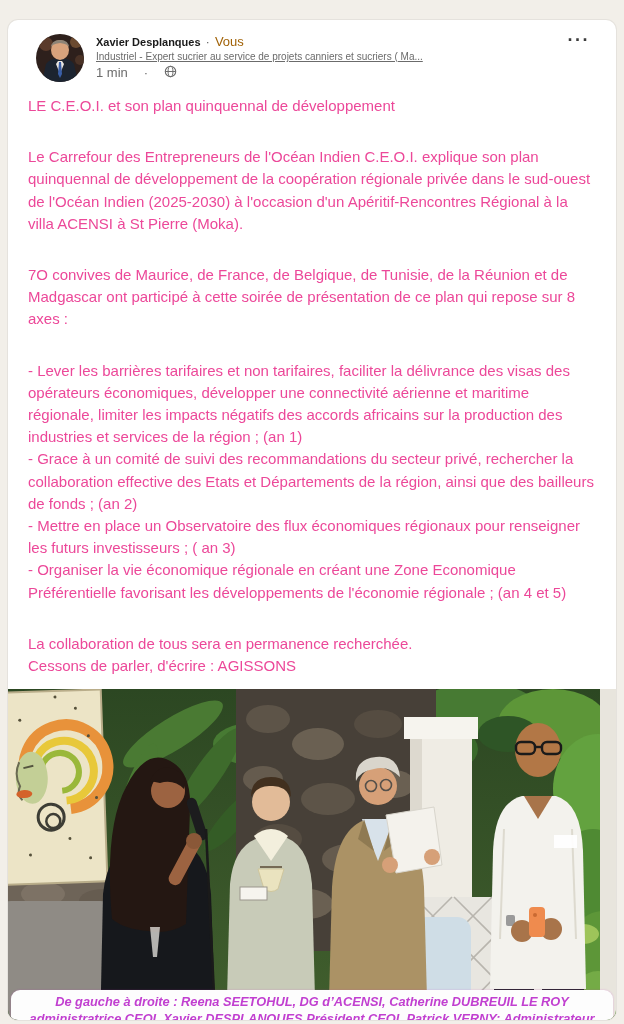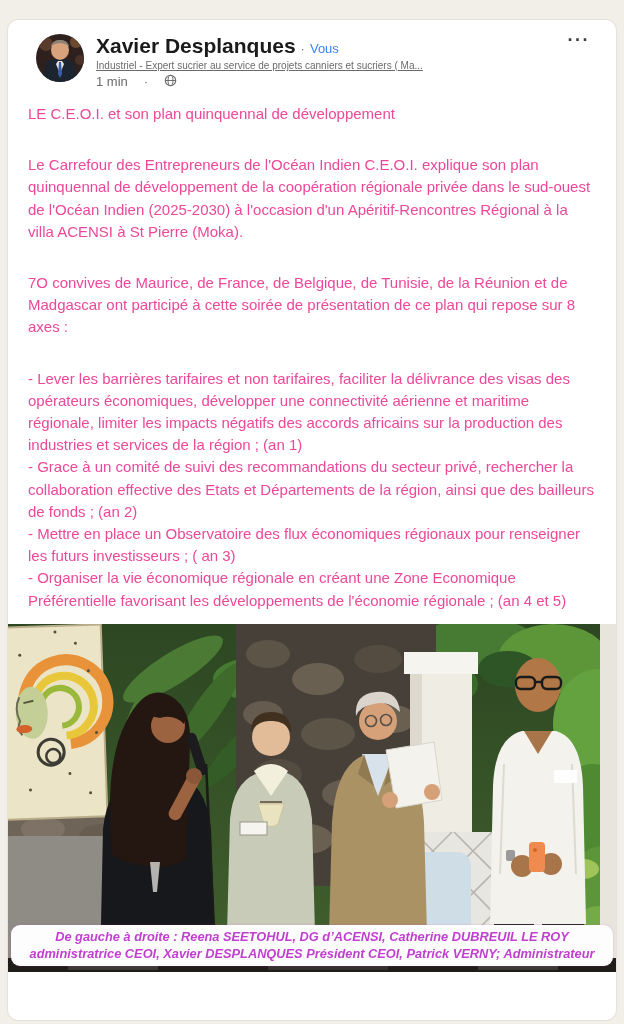--- a/index.html
+++ b/index.html
@@ -16,23 +16,23 @@
     overflow:hidden;
   }
   
   .header{position:relative;display:flex;align-items:flex-start;padding:14px 20px 0 28px;}
   .avatar{
     width:48px;height:48px;border-radius:50%;overflow:hidden;flex:0 0 48px;cursor:pointer;
   }
   .avatar svg{display:block;}
   .hinfo{margin-left:12px;min-width:0;}
   .name-row{display:flex;align-items:baseline;gap:5px;}
-  .name{font-size:21px;font-weight:700;color:#1a1a1a;cursor:pointer;}
+  .name{font-size:11px;font-weight:700;color:#1a1a1a;cursor:pointer;}
   .dot-sep{color:#6b6b6b;font-size:13px;}
-  .you{color:#3b82f6;font-size:13px;}
+  .you{color:#a16207;font-size:13px;}
   .headline{
     margin-top:2px;font-size:10px;color:#6b6b6b;white-space:nowrap;
     overflow:hidden;max-width:470px;text-decoration:underline;
   }
   .time-row{margin-top:2px;display:flex;align-items:center;gap:16px;font-size:13px;color:#6b6b6b;}
   .globe{display:inline-block;margin-top:1px;}
   .overflow-btn{
     position:absolute;right:20px;top:6px;border:none;background:none;cursor:pointer;
     font-size:18px;font-weight:900;color:#3c3c3c;letter-spacing:1.5px;padding:4px 6px;
   }
@@ -99,20 +99,24 @@
   </div>
 
   <div class="post-text">
     <p>LE C.E.O.I. et son plan quinquennal de développement</p>
     <p class="gap">Le Carrefour des Entrepreneurs de l'Océan Indien C.E.O.I. explique son plan quinquennal de développement de la coopération régionale privée dans le sud-ouest de l'Océan Indien (2025-2030) à l'occasion d'un Apéritif-Rencontres Régional à la villa ACENSI à St Pierre (Moka).</p>
     <p class="gap">7O convives de Maurice, de France, de Belgique, de Tunisie, de la Réunion et de Madgascar ont participé à cette soirée de présentation de ce plan qui repose sur 8 axes :</p>
     <p class="gap">- Lever les barrières tarifaires et non tarifaires, faciliter la délivrance des visas des opérateurs économiques, développer une connectivité aérienne et maritime régionale, limiter les impacts négatifs des accords africains sur la production des industries et services de la région ; (an 1)</p>
     <p>- Grace à un comité de suivi des recommandations du secteur privé, rechercher la collaboration effective des Etats et Départements de la région, ainsi que des bailleurs de fonds ; (an 2)</p>
     <p>- Mettre en place un Observatoire des flux économiques régionaux pour renseigner les futurs investisseurs ; ( an 3)</p>
     <p>- Organiser la vie économique régionale en créant une Zone Economique Préférentielle favorisant les développements de l'économie régionale ; (an 4 et 5)</p>
+    <p class="gap">
+      <span>La collaboration de tous sera en permanence recherchée.</span><br>
+      <span>Cessons de parler, d'écrire : AGISSONS</span>
+    </p>
   </div>
 
   <div class="photo">
     <svg viewBox="0 0 608 348" preserveAspectRatio="none">
       <defs>
         <linearGradient id="bg" x1="0" y1="0" x2="0" y2="1">
           <stop offset="0" stop-color="#2c4722"></stop>
           <stop offset="1" stop-color="#42602e"></stop>
         </linearGradient>
       </defs>

